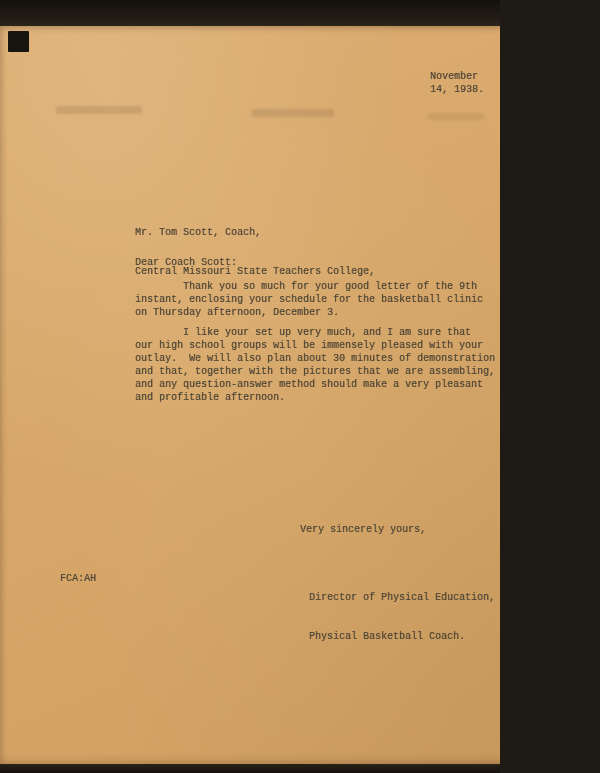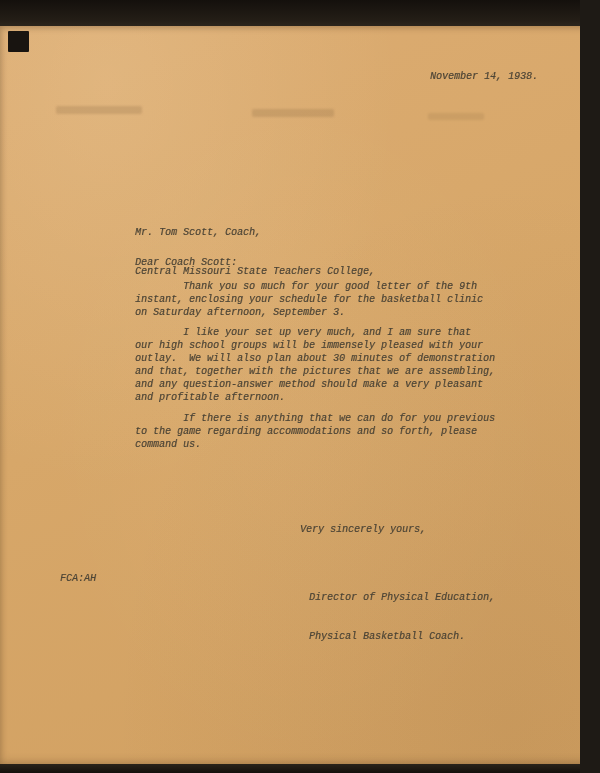--- a/index.html
+++ b/index.html
@@ -3,25 +3,24 @@
 <meta charset="utf-8">
 <style>
   html, body {
     margin: 0;
     padding: 0;
     background: #1e1a15;
     font-family: "Liberation Mono", "DejaVu Sans Mono", monospace;
   }
   #scan {
     position: relative;
-    width: 580px;
+    width: 500px;
     height: 773px;
     background: #1e1a15;
     overflow: hidden;
-    font-style: italic;
   }
   
   .backing-top {
     position: absolute;
     left: 0; top: 0;
     width: 600px; height: 26px;
     background: linear-gradient(180deg, #14100c 0%, #241e17 80%, #2c251c 100%);
   }
   .backing-bottom {
     position: absolute;
@@ -102,32 +101,29 @@
 
   <div class="type recipient-block">
     <div>Mr. Tom Scott, Coach,</div>
     <div>Central Missouri State Teachers College,</div>
   </div>
 
   <div class="type salutation-line">Dear Coach Scott:</div>
 
   <div class="type para p1">Thank you so much for your good letter of the 9th
 instant, enclosing your schedule for the basketball clinic
-on Saturday afternoon, September 3.</div>
+on Thursday afternoon, December 3.</div>
 
   <div class="type para p2">I like your set up very much, and I am sure that
 our high school groups will be immensely pleased with your
 outlay.  We will also plan about 30 minutes of demonstration
 and that, together with the pictures that we are assembling,
 and any question-answer method should make a very pleasant
 and profitable afternoon.</div>
 
-  <div class="type para p3">If there is anything that we can do for you previous
-to the game regarding accommodations and so forth, please
-command us.</div>
 
   <div class="type closing-line">Very sincerely yours,</div>
 
   <div class="type signature-block">
     <div>Director of Physical Education,</div>
     <div>Physical Basketball Coach.</div>
   </div>
 
   <div class="type initials-line">FCA:AH</div>
 

